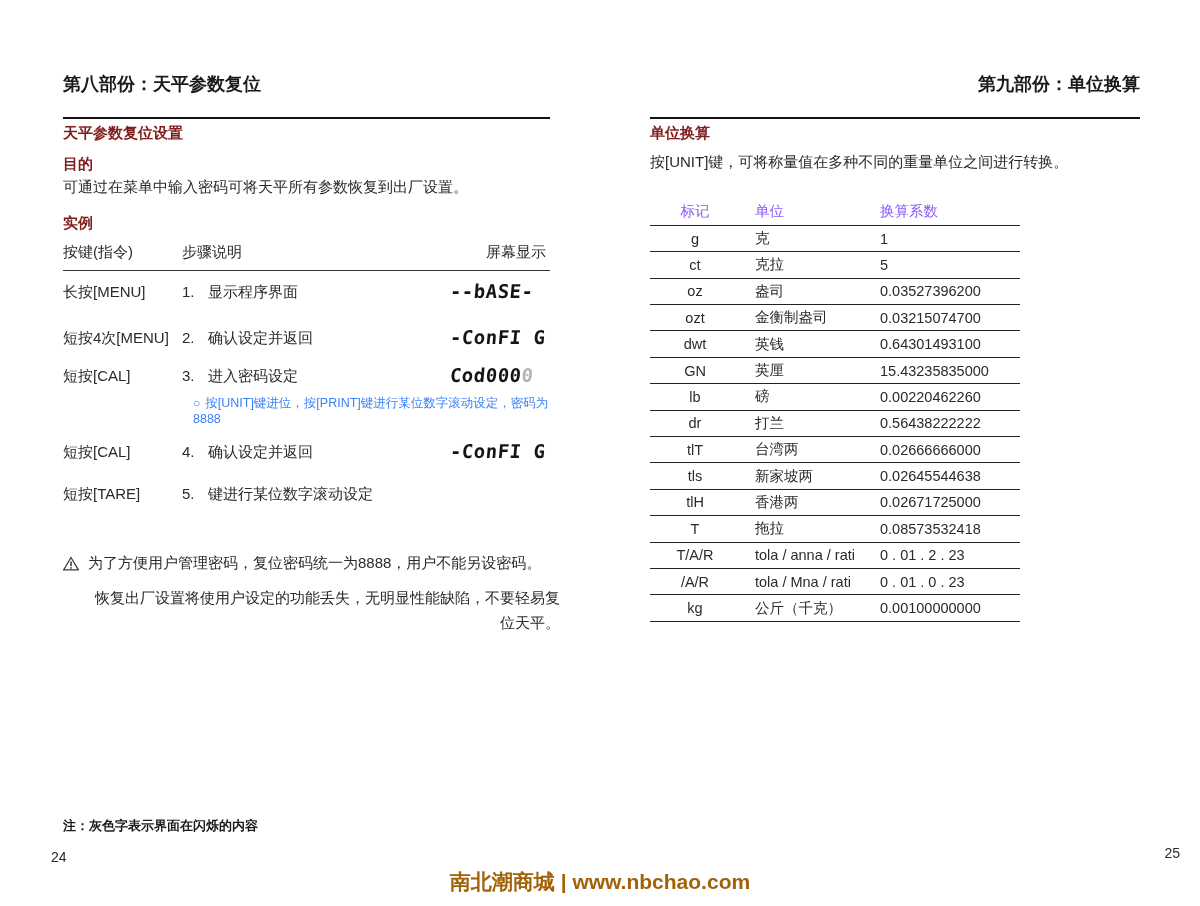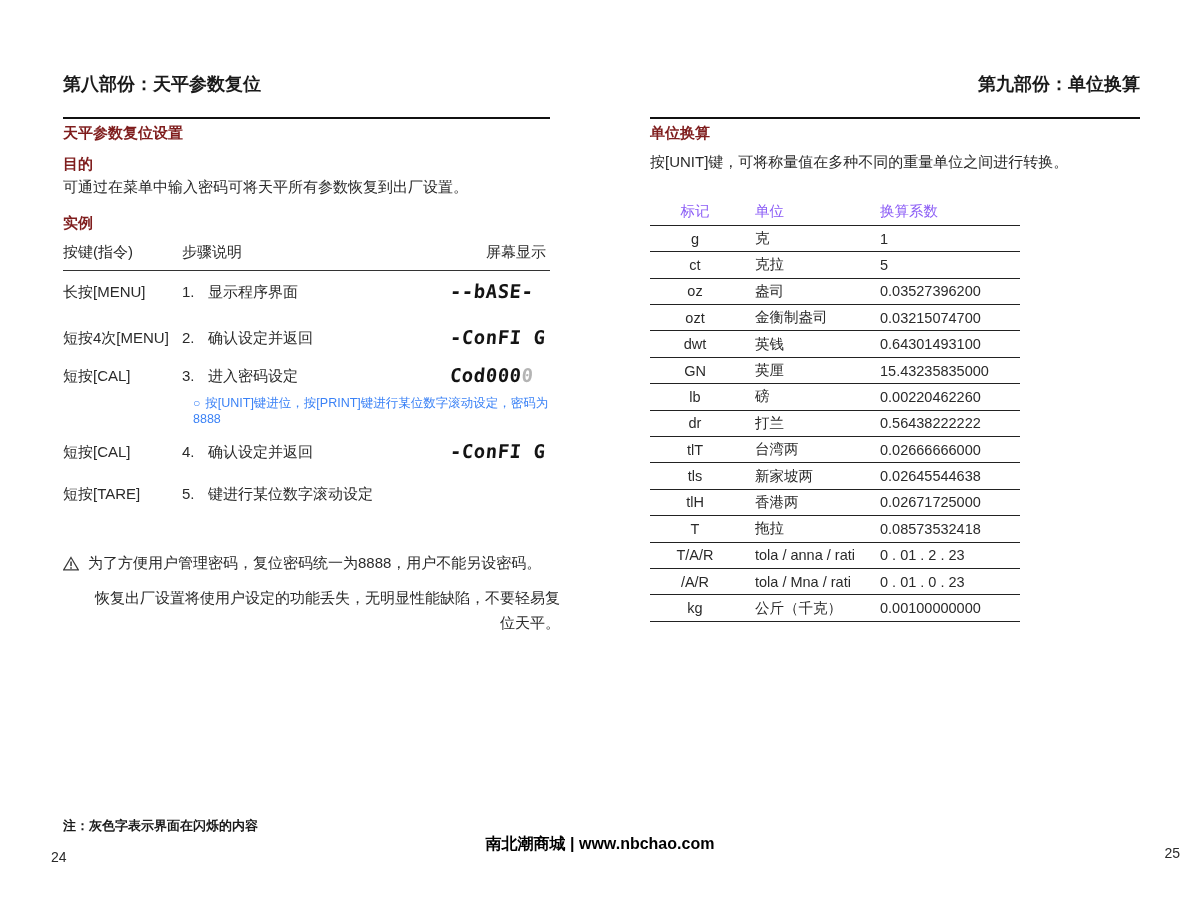--- a/index.html
+++ b/index.html
@@ -75,22 +75,22 @@
     vertical-align: middle;
     padding: 0;
   }
   #rp-table tr.hdr td { border-bottom: 1.5px solid #222; color: #8b5cf6; }
   #rp-table td.c1 { width: 90px; text-align: center; }
   #rp-table td.c2 { width: 135px; text-align: left; padding-left: 15px; }
   #rp-table td.c3 { text-align: left; padding-left: 5px; }
 
   
   #footer {
-    left: 0; top: 834px; width: 1200px;
-    text-align: center; font-size: 16px; font-weight: 600; color: #000000;
+    left: 0; top: 868px; width: 1200px;
+    text-align: center; font-size: 21px; font-weight: 600; color: #a16207;
   }
 </style>
 </head>
 <body>
 
 <div class="abs sec-header" id="hdr-left">第八部份：天平参数复位</div>
 
 <div class="abs h-bold" id="lp-title">天平参数复位设置</div>
 <div class="abs h-bold" id="lp-purpose">目的</div>
 <div class="abs body-text" id="lp-purpose-text">可通过在菜单中输入密码可将天平所有参数恢复到出厂设置。</div>

